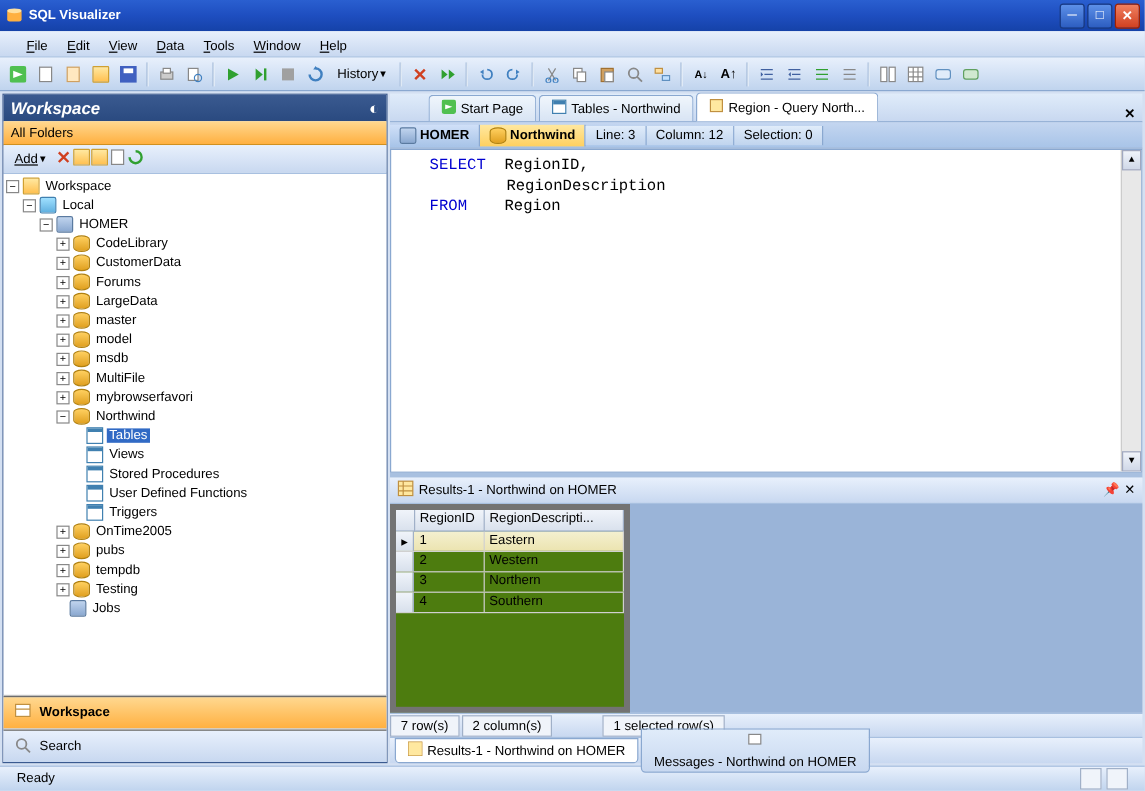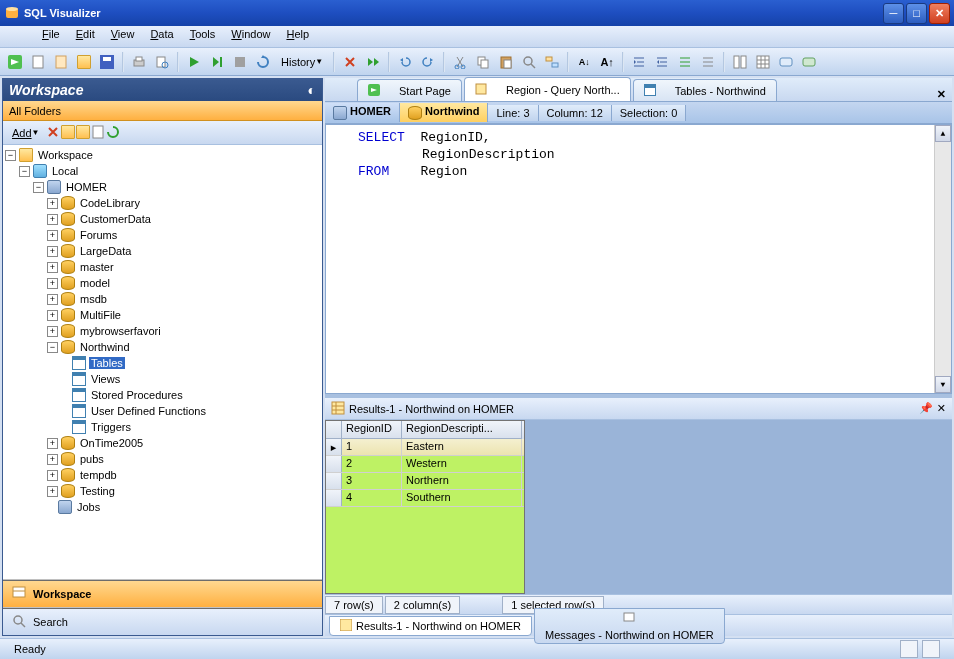--- a/index.html
+++ b/index.html
@@ -7,21 +7,21 @@
 
 
 .titlebar { height: 26px; background: linear-gradient(to bottom, #2a5fd0 0%, #1e4ec0 50%, #1542a8 100%); display: flex; align-items: center; padding: 0 4px; color: #fff; }
 .titlebar .icon { width: 16px; height: 16px; margin-right: 4px; }
 .titlebar .title { flex: 1; font-weight: bold; }
 .titlebar .winbtns { display: flex; gap: 2px; }
 .titlebar .winbtn { width: 21px; height: 21px; background: linear-gradient(to bottom, #5d90e8, #2c5dc0); border: 1px solid #1a3a80; border-radius: 3px; display: flex; align-items: center; justify-content: center; color: #fff; font-weight: bold; cursor: pointer; }
 .titlebar .winbtn.close { background: linear-gradient(to bottom, #f08060, #d04020); border-color: #a02000; }
 
 
-.menubar { height: 22px; background: linear-gradient(to bottom, #e8f0fc, #c8d8f0); display: flex; align-items: flex-start; padding: 0 24px; border-bottom: 1px solid #a8c0e0; }
+.menubar { height: 22px; background: linear-gradient(to bottom, #e8f0fc, #c8d8f0); display: flex; align-items: flex-end; padding: 0 4px; border-bottom: 1px solid #a8c0e0; }
 .menubar .menuitem { padding: 2px 8px; cursor: pointer; }
 .menubar .menuitem:first-letter { text-decoration: underline; }
 .menubar .grip { width: 6px; height: 18px; background: repeating-linear-gradient(to bottom, #8aa transparent 2px); margin-right: 4px; }
 
 
 .toolbar { height: 28px; background: linear-gradient(to bottom, #e8f0fc, #c0d4ee); display: flex; align-items: center; padding: 0 4px; border-bottom: 1px solid #8aa8d0; gap: 1px; }
 .toolbar .tbtn { width: 22px; height: 22px; display: flex; align-items: center; justify-content: center; cursor: pointer; border-radius: 2px; }
 .toolbar .sep { width: 2px; height: 20px; background: linear-gradient(to right, #a0b8d8, #f0f6fc); margin: 0 3px; }
 .toolbar .history-btn { display: flex; align-items: center; padding: 2px 6px; cursor: pointer; }
 
@@ -41,41 +41,41 @@
 .tree-node .ticon { width: 16px; height: 14px; margin-right: 2px; display: flex; align-items: center; justify-content: center; }
 .tree-node.selected .label { background: #316ac5; color: #fff; }
 .tree-node .label { padding: 0 2px; }
 .ws-tabs { background: #fff; }
 .ws-tab { height: 28px; background: linear-gradient(to bottom, #ffd890, #ffb040); display: flex; align-items: center; padding: 0 8px; border-top: 2px ridge #c0c0c0; font-weight: bold; cursor: pointer; gap: 6px; }
 .ws-tab.inactive { background: linear-gradient(to bottom, #e8f0fc, #c8d8f0); font-weight: normal; }
 
 
 .content { flex: 1; margin: 2px 2px 2px 0; display: flex; flex-direction: column; }
 .tabbar { height: 24px; display: flex; align-items: flex-end; background: linear-gradient(to bottom, #e0ecfa, #c8d8f0); padding-left: 32px; border-bottom: 1px solid #8aa8d0; }
-.tab { height: 22px; background: linear-gradient(to bottom, #f0f6fc, #d8e4f4); border: 1px solid #8aa8d0; border-bottom: none; border-radius: 4px 4px 0 0; display: flex; align-items: center; padding: 0 10px; margin-right: 2px; cursor: pointer; gap: 19px; }
+.tab { height: 22px; background: linear-gradient(to bottom, #f0f6fc, #d8e4f4); border: 1px solid #8aa8d0; border-bottom: none; border-radius: 4px 4px 0 0; display: flex; align-items: center; padding: 0 10px; margin-right: 2px; cursor: pointer; gap: 4px; }
 .tab.active { background: #fff; height: 24px; }
 .tabbar .close-all { margin-left: auto; padding: 0 6px; cursor: pointer; font-weight: bold; }
 
 .statusrow { height: 22px; background: linear-gradient(to bottom, #c4d6f0, #a8c4e8); display: flex; align-items: center; border-bottom: 1px solid #8aa8d0; }
 .statusrow .cell { padding: 2px 8px; border-right: 1px solid #8aa8d0; background: linear-gradient(to bottom, #e0ecfa, #c0d4ee); }
 .statusrow .cell.server { background: linear-gradient(to bottom, #d0e0f8, #a8c4e8); font-weight: bold; }
 .statusrow .cell.db { background: linear-gradient(to bottom, #ffe8a0, #ffd060); font-weight: bold; }
 
 .editor { height: 270px; background: #fff; border: 1px solid #8aa8d0; padding: 4px 10px 4px 32px; font-family: 'Courier New', monospace; font-size: 13px; line-height: 17px; position: relative; overflow: auto; }
 .editor .kw { color: #0000d0; }
 .editor-scroll { position: absolute; right: 0; top: 0; bottom: 0; width: 17px; background: #e8e8e8; border-left: 1px solid #ccc; }
 .editor-scroll .up, .editor-scroll .dn { height: 17px; background: linear-gradient(to bottom, #f0f4fa, #d0d8e8); border: 1px solid #a0a8c0; display: flex; align-items: center; justify-content: center; font-size: 8px; }
 .editor-scroll .dn { position: absolute; bottom: 0; left: 0; right: 0; }
 
 .results-panel { flex: 1; display: flex; flex-direction: column; border-top: 4px solid #a8c0e0; }
 .results-header { height: 22px; background: linear-gradient(to bottom, #e8f0fc, #c8d8f0); display: flex; align-items: center; padding: 0 6px; border-bottom: 1px solid #a8c0e0; }
 .results-header .rtitle { margin-left: 4px; }
 .results-header .rctrl { margin-left: auto; display: flex; gap: 4px; }
 .group-bar { height: 24px; background: linear-gradient(to bottom, #6a8abc, #4a6a9c); color: #d0d8e8; display: flex; align-items: center; padding: 0 8px; font-style: italic; }
-.grid { background: #bef264; border: 1px solid #737373; }
+.grid { background: #4d7c0f; border: 5px solid #737373; }
 .grid .header-row { display: flex; height: 18px; background: linear-gradient(to bottom, #f0f4fa, #d8e0ec); }
 .grid .header-row .hcell { border-right: 1px solid #a0b0c8; border-bottom: 1px solid #a0b0c8; padding: 1px 4px; }
 .grid .data-row { display: flex; height: 17px; border-bottom: 1px solid #d0d0d0; }
 .grid .data-row.sel { background: linear-gradient(to bottom, #f4f0d0, #ece4b0); }
 .grid .data-row .rowmark { width: 16px; background: linear-gradient(to bottom, #f0f4fa, #d8e0ec); border-right: 1px solid #a0b0c8; display: flex; align-items: center; justify-content: center; }
 .grid .dcell { padding: 1px 4px; border-right: 1px solid #d0d0d0; }
 .grid-empty { flex: 1; background: #9ab4d8; }
 
 .result-status { height: 20px; background: linear-gradient(to bottom, #e8f0fc, #c8d8f0); display: flex; align-items: center; border-top: 1px solid #a8c0e0; }
 .result-status .stcell { padding: 2px 8px; border: 1px solid #a0b0c8; background: #f0f4fa; margin-right: 2px; }
@@ -506,29 +506,29 @@
 
   <div class="content">
     <div class="tabbar">
       <div class="tab">
           <span><svg width="12" height="12">
               <rect width="12" height="12" fill="#50c050" rx="2"></rect>
               <path d="M3 4L9 6L3 8Z" fill="#fff"></path>
             </svg></span>
           <span>Start Page</span>
         </div>
+      <div class="tab">
+          <span><span class="icn tbl-icn" style="width:12px;height:12px"></span></span>
+          <span>Tables - Northwind</span>
+        </div>
       <div class="tab active">
           <span><svg width="12" height="12">
               <rect x="1" y="1" width="10" height="10" fill="#ffe8a0" stroke="#c09040"></rect>
             </svg></span>
           <span>Region - Query North...</span>
-        </div>
-      <div class="tab">
-          <span><span class="icn tbl-icn" style="width:12px;height:12px"></span></span>
-          <span>Tables - Northwind</span>
         </div>
       <div class="close-all">✕</div>
     </div>
     <div class="statusrow">
       <div class="cell server"><span class="icn srv-icn" style="vertical-align:middle"></span> <span>HOMER</span></div>
       <div class="cell db"><span class="icn db-icn" style="vertical-align:middle"></span> <span>Northwind</span></div>
       <div class="cell">Line: 3</div>
       <div class="cell">Column: 12</div>
       <div class="cell">Selection: 0</div>
     </div>

